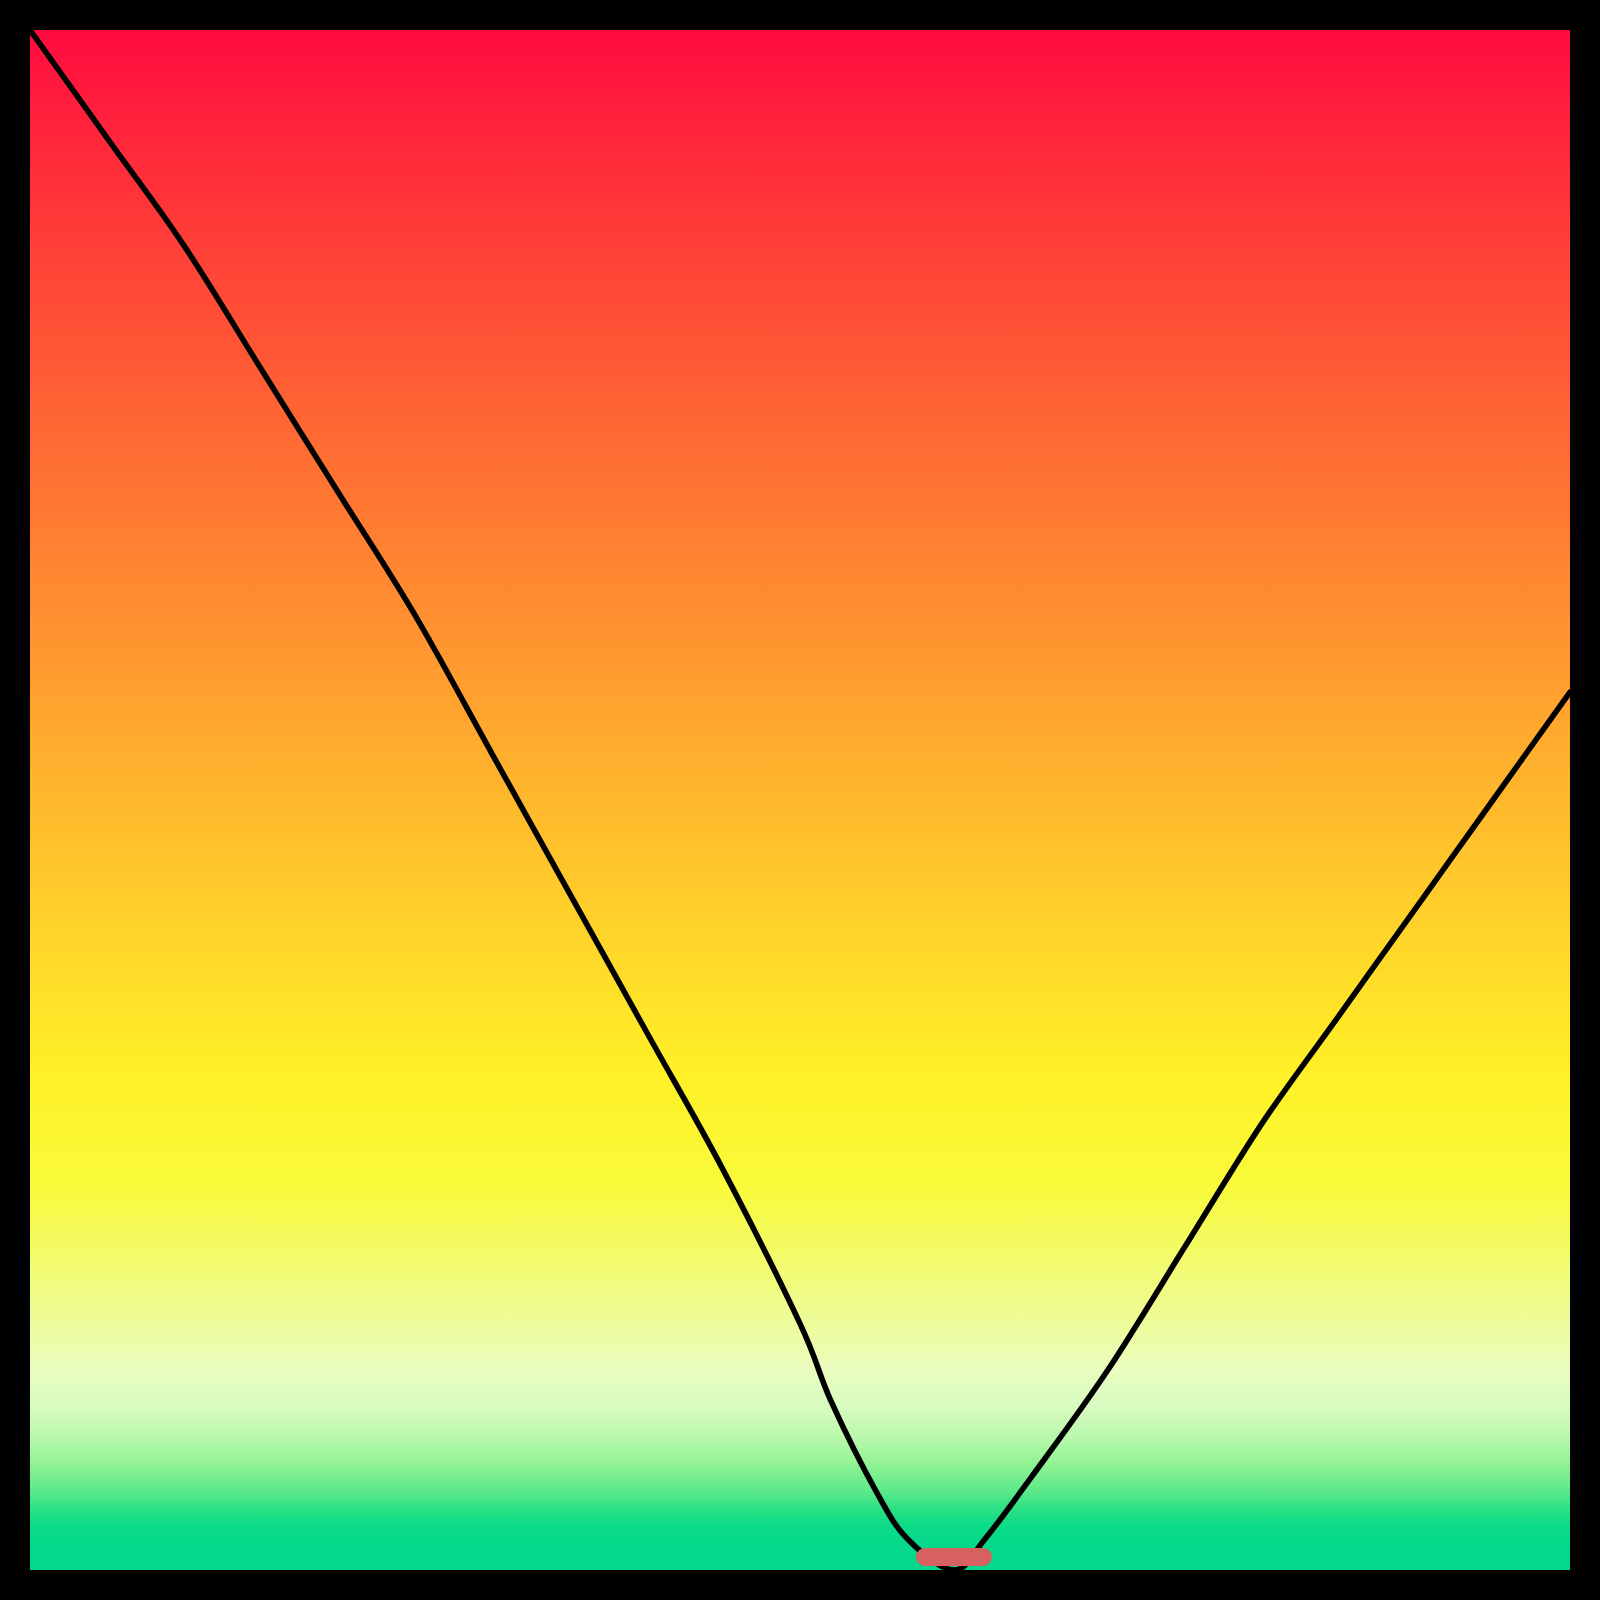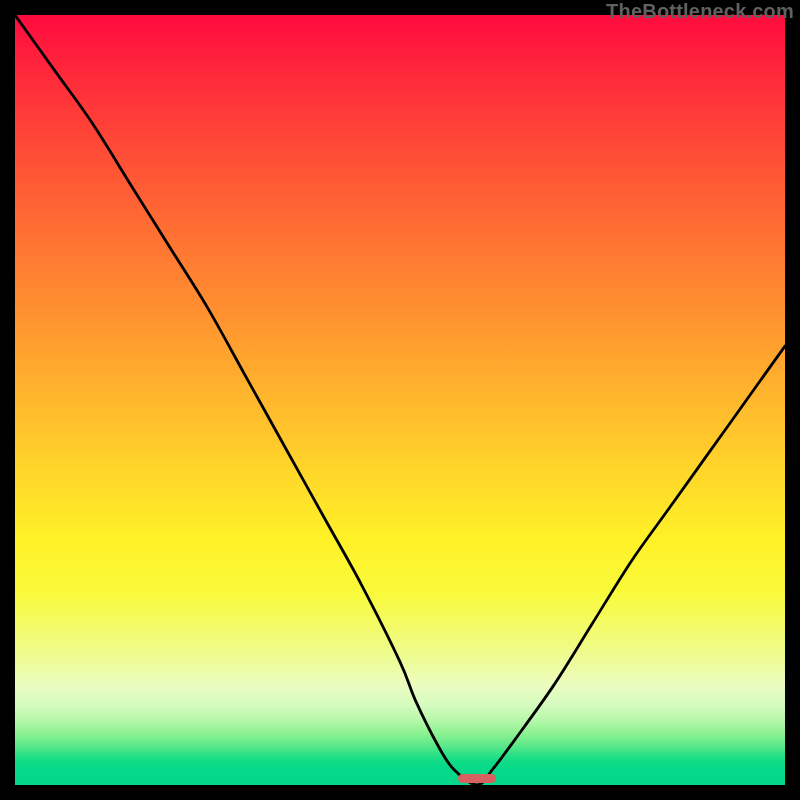--- a/index.html
+++ b/index.html
@@ -81,14 +81,13 @@
   <div class="plot-area">
 
     <svg class="curve" viewBox="0 0 770 770" preserveAspectRatio="none">
       <path id="curve-path" d="M 0.0 0.0 C 6.4 9.0 25.7 35.9 38.5 53.9 C 51.3 71.9 64.2 88.5 77.0 107.8 C 89.8 127.0 102.7 148.9 115.5 169.4 C 128.3 189.9 141.2 210.5 154.0 231.0 C 166.8 251.5 179.7 270.8 192.5 292.6 C 205.3 314.4 218.2 338.8 231.0 361.9 C 243.8 385.0 256.7 408.1 269.5 431.2 C 282.3 454.3 295.2 477.4 308.0 500.5 C 320.8 523.6 333.7 545.4 346.5 569.8 C 359.3 594.2 376.0 627.5 385.0 646.8 C 394.0 666.0 394.0 671.2 400.4 685.3 C 406.8 699.4 417.1 720.0 423.5 731.5 C 429.9 743.0 432.5 748.2 438.9 754.6 C 445.3 761.0 455.6 770.0 462.0 770.0 C 468.4 770.0 471.0 762.3 477.4 754.6 C 483.8 746.9 490.2 737.9 500.5 723.8 C 510.8 709.7 526.2 689.1 539.0 669.9 C 551.8 650.6 564.7 628.8 577.5 608.3 C 590.3 587.8 603.2 566.0 616.0 546.7 C 628.8 527.5 641.7 510.8 654.5 492.8 C 667.3 474.8 680.2 456.9 693.0 438.9 C 705.8 420.9 718.7 403.0 731.5 385.0 C 744.3 367.0 763.6 340.1 770.0 331.1 " fill="none" stroke="#000" stroke-width="2.8" stroke-linejoin="round" stroke-linecap="round"></path>
     </svg>
 
     <div id="marker" class="marker" style="left: 442.75px; width: 38.5px; bottom: 2px;"></div>
 
   </div>
 
-  <div class="watermark">TheBottleneck.com</div>
 </div>
 
 </body></html>

